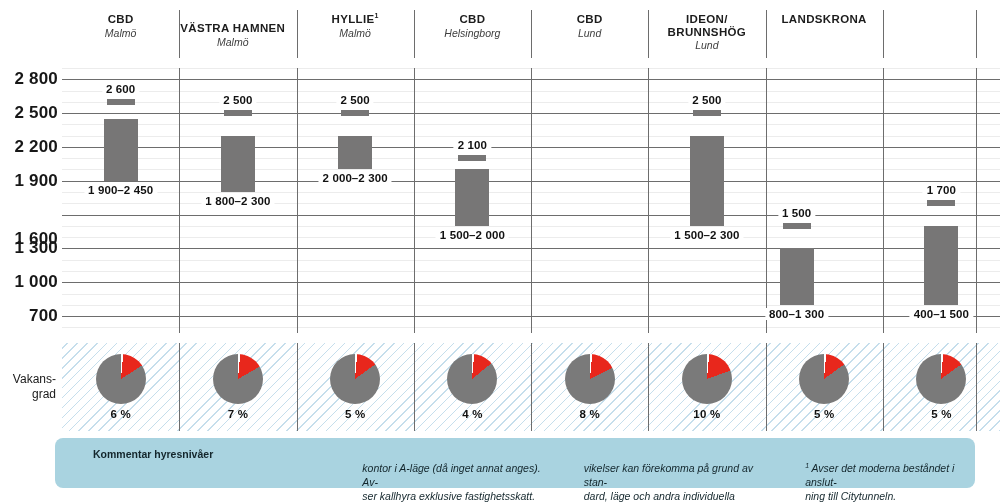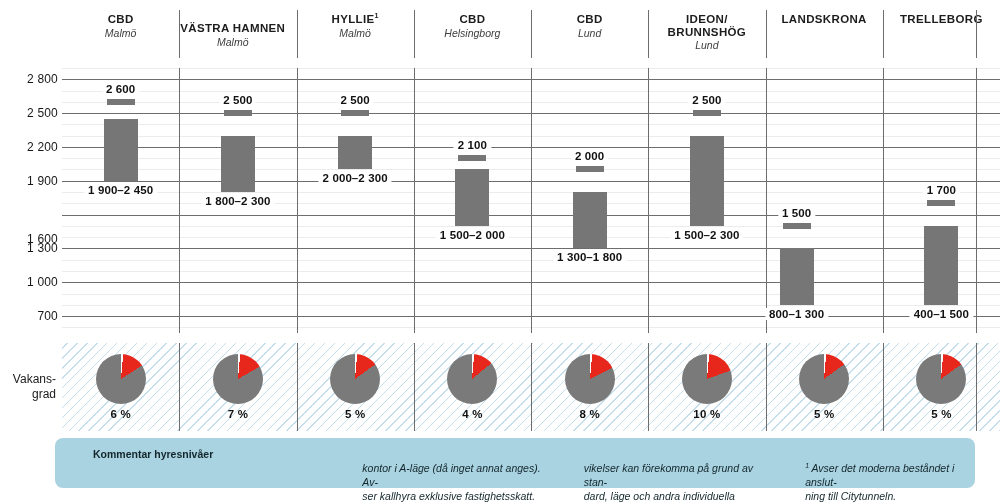--- a/index.html
+++ b/index.html
@@ -31,21 +31,21 @@
   }
   .sup{font-size:7px;vertical-align:super;line-height:0;}
 
   
   .plot{position:absolute;left:62px;top:68px;right:0;height:265px;}
   .gl{position:absolute;left:0;right:0;height:1px;}
   .gl.major{background:#6d6d6d;}
   .gl.minor{background:#ececec;}
   .axis-lab{
     position:absolute;right:0;width:58px;text-align:right;
-    font-size:12px;font-weight:normal;color:#171717;
+    font-size:17px;font-weight:bold;color:#171717;
     transform:translateY(-50%);letter-spacing:.2px;
   }
   .ylabels{position:absolute;left:0;top:68px;width:58px;height:265px;}
 
   
   .vsep{position:absolute;top:0;width:1px;background:#6d6d6d;}
 
   
   .barwrap{position:absolute;top:0;bottom:0;}
   .bar{
@@ -127,23 +127,20 @@
         <div class="hdr-name">CBD</div>
         <div class="hdr-sub">Lund</div>
       </div>
       <div class="hdr-cell" style="left: 586.25px; width: 117.25px;">
         <div class="hdr-name">IDEON/
 BRUNNSHÖG</div>
         <div class="hdr-sub">Lund</div>
       </div>
       <div class="hdr-cell" style="left: 703.5px; width: 117.25px; align-items: center;">
         <div class="hdr-name">LANDSKRONA</div>
-      </div>
-      <div class="hdr-cell" style="left: 820.75px; width: 117.25px;">
-        <div class="hdr-name">TRELLEBORG</div>
       </div>
       <div class="vsep" style="left: 117.25px; top: 10px; height: 48px;"></div>
       <div class="vsep" style="left: 234.5px; top: 10px; height: 48px;"></div>
       <div class="vsep" style="left: 351.75px; top: 10px; height: 48px;"></div>
       <div class="vsep" style="left: 469px; top: 10px; height: 48px;"></div>
       <div class="vsep" style="left: 586.25px; top: 10px; height: 48px;"></div>
       <div class="vsep" style="left: 703.5px; top: 10px; height: 48px;"></div>
       <div class="vsep" style="left: 820.75px; top: 10px; height: 48px;"></div>
       <div class="vsep" style="left: 914px; top: 10px; height: 48px;"></div>
     </div>
@@ -205,26 +202,20 @@
         <div class="rangelab" style="top: 104.489px;">2 000–2 300</div>
       </div>
       <div class="vsep" style="left: 351.75px; height: 265px;"></div>
       <div class="barwrap" style="left: 351.75px; width: 117.25px;">
         <div class="bar" style="top: 101.489px; height: 56.383px;"></div>
         <div class="tick" style="top: 87.2128px;"></div>
         <div class="toplab" style="top: 71.2128px;">2 100</div>
         <div class="rangelab" style="top: 160.872px;">1 500–2 000</div>
       </div>
       <div class="vsep" style="left: 469px; height: 265px;"></div>
-      <div class="barwrap" style="left: 469px; width: 117.25px;">
-        <div class="bar" style="top: 124.043px; height: 56.383px;"></div>
-        <div class="tick" style="top: 98.4894px;"></div>
-        <div class="toplab" style="top: 82.4894px;">2 000</div>
-        <div class="rangelab" style="top: 183.426px;">1 300–1 800</div>
-      </div>
       <div class="vsep" style="left: 586.25px; height: 265px;"></div>
       <div class="barwrap" style="left: 586.25px; width: 117.25px;">
         <div class="bar" style="top: 67.6596px; height: 90.2128px;"></div>
         <div class="tick" style="top: 42.1064px;"></div>
         <div class="toplab" style="top: 26.1064px;">2 500</div>
         <div class="rangelab" style="top: 160.872px;">1 500–2 300</div>
       </div>
       <div class="vsep" style="left: 703.5px; height: 265px;"></div>
       <div class="barwrap" style="left: 676px; width: 117.25px;">
         <div class="bar" style="top: 180.426px; height: 56.383px;"></div>

